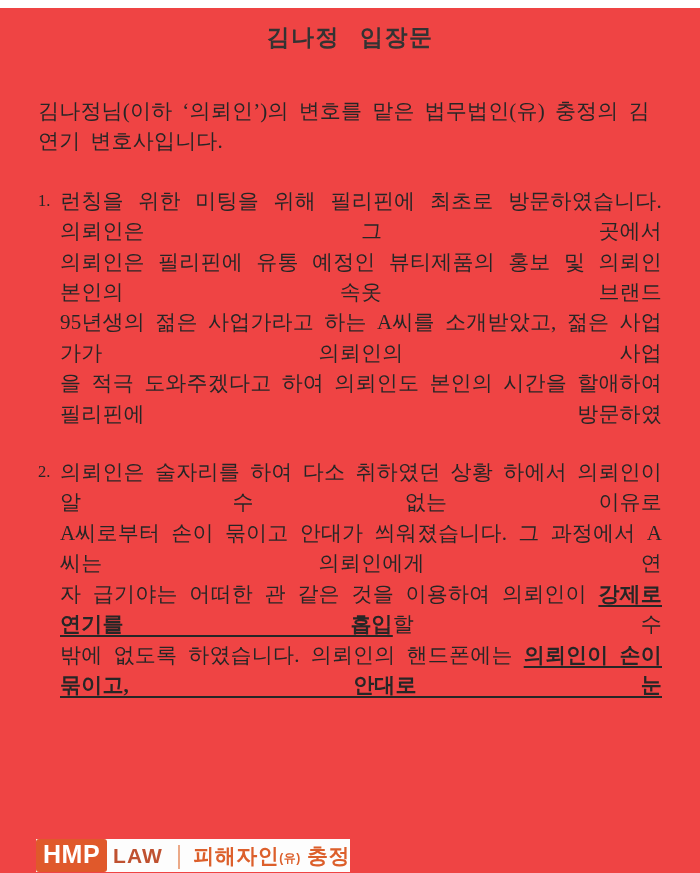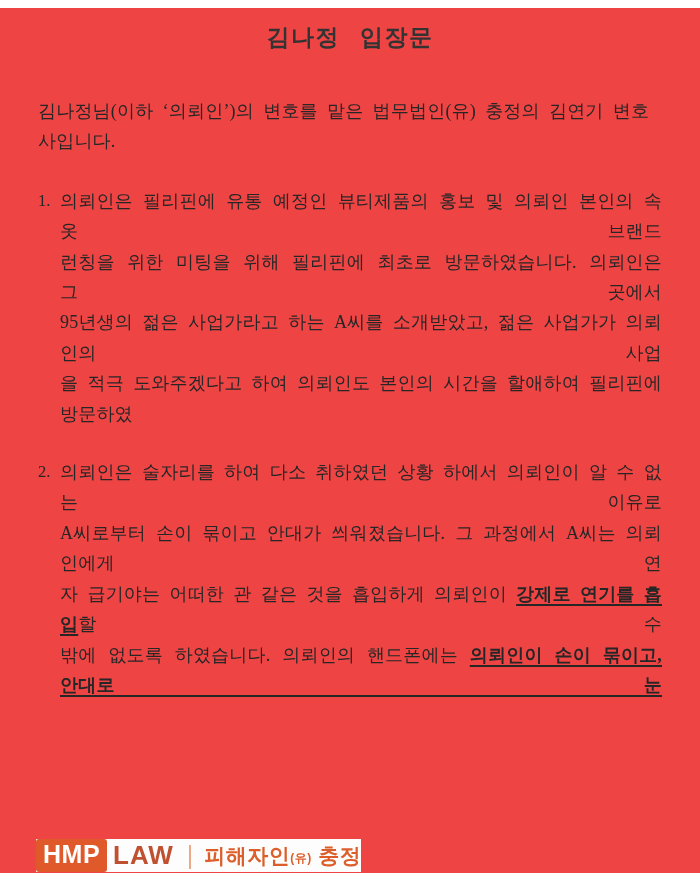--- a/index.html
+++ b/index.html
@@ -37,21 +37,21 @@
   .b3{margin-top:28px;}
   .item{display:flex;align-items:flex-start;}
   .num{
     flex:0 0 22px;
     font-size:16.5px;
     line-height:30.4px;
     color:#262626;
   }
   .ltext{flex:1;min-width:0;}
   .line{
-    font-size:18px;
+    font-size:21px;
     line-height:30.4px;
     color:#262626;
     word-spacing:4.5px;
     letter-spacing:0.2px;
   }
   .line.fill{
     text-align:justify;
     text-align-last:justify;
   }
   .em{
@@ -76,21 +76,21 @@
     font-weight:800;
     font-size:25px;
     line-height:1;
     padding:3px 7px 5px 7px;
     border-radius:3px;
     letter-spacing:0.5px;
   }
   .law{
     color:#bf5130;
     font-weight:800;
-    font-size:26px;
+    font-size:21px;
     margin-left:6px;
     letter-spacing:1px;
   }
   .sep{
     color:#eba988;
     font-size:25px;
     font-weight:200;
     margin:0 11px 0 13px;
   }
   .firm{
@@ -112,32 +112,32 @@
 <div class="page" style="background: #ef4444; margin-top: 8px;">
   <h1 class="title">김나정 입장문</h1>
 
   <div class="content">
       <div class="block b0 para">
         <div class="line"><span>김나정님(이하 ‘의뢰인’)의 변호를 맡은 법무법인(유) 충정의 김연기 변호사입니다.</span></div>
       </div>
       <div class="block b2 item">
         <span class="num">1.</span>
         <div class="ltext">
+          <div class="line fill"><span>런칭을 위한 미팅을 위해 필리핀에 최초로 방문하였습니다. 의뢰인은 그 곳에서</span></div>
           <div class="line fill"><span>의뢰인은 필리핀에 유통 예정인 뷰티제품의 홍보 및 의뢰인 본인의 속옷 브랜드</span></div>
-          <div class="line fill"><span>런칭을 위한 미팅을 위해 필리핀에 최초로 방문하였습니다. 의뢰인은 그 곳에서</span></div>
           <div class="line fill"><span>95년생의 젊은 사업가라고 하는 A씨를 소개받았고, 젊은 사업가가 의뢰인의 사업</span></div>
           <div class="line fill"><span>을 적극 도와주겠다고 하여 의뢰인도 본인의 시간을 할애하여 필리핀에 방문하였</span></div>
         </div>
       </div>
       <div class="block b3 item">
         <span class="num">2.</span>
         <div class="ltext">
           <div class="line fill"><span>의뢰인은 술자리를 하여 다소 취하였던 상황 하에서 의뢰인이 알 수 없는 이유로</span></div>
           <div class="line fill"><span>A씨로부터 손이 묶이고 안대가 씌워졌습니다. 그 과정에서 A씨는 의뢰인에게 연</span></div>
-          <div class="line fill"><span>자 급기야는 어떠한 관 같은 것을 흡입하게 의뢰인이 </span><span class="em">강제로 연기를 흡입</span><span>할 수</span></div>
+          <div class="line fill"><span>자 급기야는 어떠한 관 같은 것을 이용하여 의뢰인이 </span><span class="em">강제로 연기를 흡입</span><span>할 수</span></div>
           <div class="line fill"><span>밖에 없도록 하였습니다. 의뢰인의 핸드폰에는 </span><span class="em">의뢰인이 손이 묶이고, 안대로 눈</span></div>
         </div>
       </div>
     </div>
 
   <div class="logo">
     <span class="hmp" style="background: rgb(224, 89, 43);">HMP</span>
     <span class="law" style="color: rgb(191, 81, 48);">LAW</span>
     <span class="sep" style="color: rgb(235, 169, 136);">|</span>
     <span class="firm" style="color: rgb(220, 95, 43);"><span>피해자인</span><span class="mark">(유)</span>&nbsp;<span>충정</span></span>

